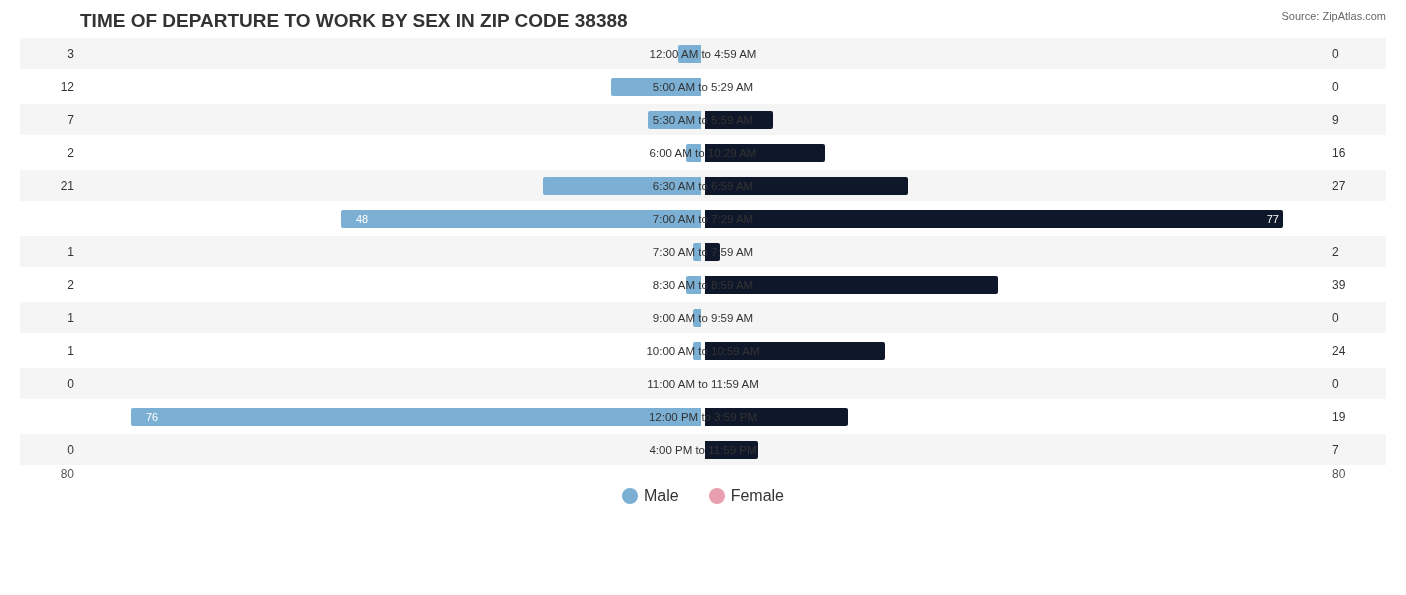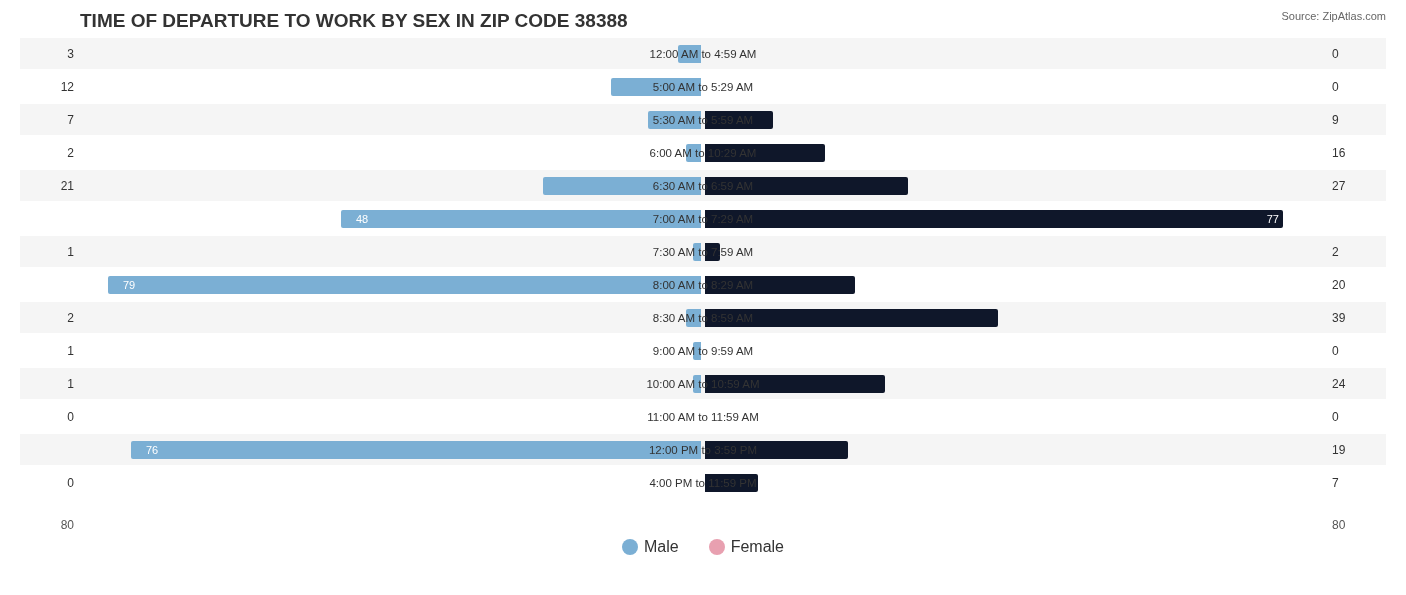--- a/index.html
+++ b/index.html
@@ -102,21 +102,21 @@
       transform: translateX(-50%);
       font-size: 11.5px;
       color: #333;
       white-space: nowrap;
       pointer-events: none;
       z-index: 5;
     }
     .axis-row {
       display: flex;
       align-items: center;
-      margin-top: 20px;
+      margin-top: 2px;
     }
     .axis-left {
       width: 60px;
       text-align: right;
       padding-right: 6px;
       font-size: 12px;
       color: #555;
     }
     .axis-right {
       width: 60px;
@@ -285,40 +285,20 @@
 
         <div style="width:50%; display:flex; justify-content:flex-start; align-items:center; height:100%; padding-left:2px; position:relative;">
           <div class="female-bar" style="width:15px;">
             
           </div>
         </div>
       </div>
       <div class="right-val">2</div>
     </div>
       <div class="row">
-      <div class="left-val"></div>
-      <div style="flex:1; display:flex; align-items:center; position:relative; height:100%;">
-
-        <div style="width:50%; display:flex; justify-content:flex-end; align-items:center; height:100%; padding-right:2px; position:relative;">
-          <div class="male-bar" style="width:593px;">
-            <span class="bar-label-inside-left">79</span>
-          </div>
-        </div>
-
-        <div class="center-label">8:00 AM to 8:29 AM</div>
-
-        <div style="width:50%; display:flex; justify-content:flex-start; align-items:center; height:100%; padding-left:2px; position:relative;">
-          <div class="female-bar" style="width:150px;">
-            
-          </div>
-        </div>
-      </div>
-      <div class="right-val">20</div>
-    </div>
-      <div class="row">
       <div class="left-val">2</div>
       <div style="flex:1; display:flex; align-items:center; position:relative; height:100%;">
 
         <div style="width:50%; display:flex; justify-content:flex-end; align-items:center; height:100%; padding-right:2px; position:relative;">
           <div class="male-bar" style="width:15px;">
             
           </div>
         </div>
 
         <div class="center-label">8:30 AM to 8:59 AM</div>

